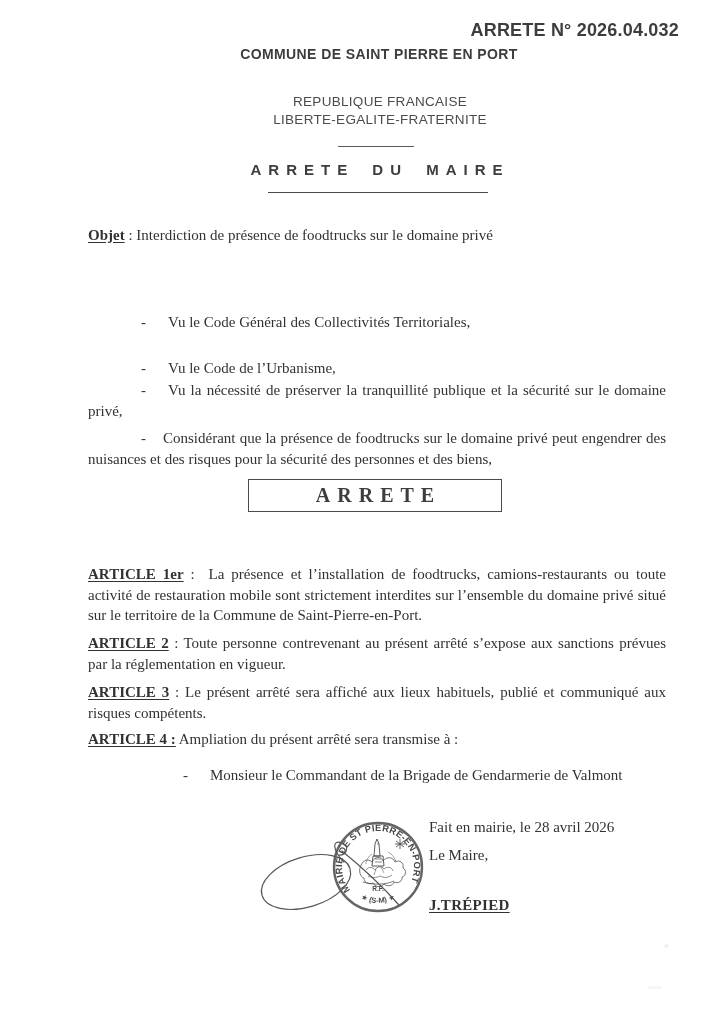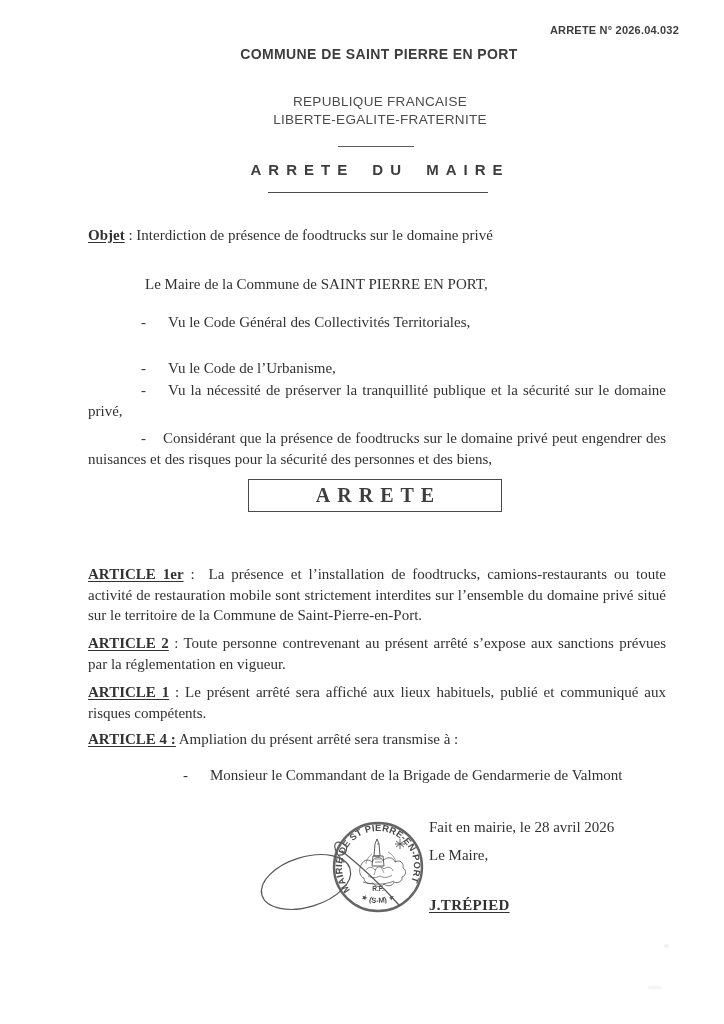--- a/index.html
+++ b/index.html
@@ -10,21 +10,21 @@
   }
   html,body{margin:0;padding:0;background:#fff;}
   .page{
     position:relative;width:724px;height:1024px;background:var(--paper);
     font-family:"Liberation Serif","DejaVu Serif",serif;
     color:var(--ink);font-size:15px;line-height:20.5px;overflow:hidden;
   }
   .sans{font-family:"Liberation Sans","DejaVu Sans",sans-serif;}
   .abs{position:absolute;}
   .center-row{left:0;right:0;text-align:center;}
-  .ref-number{top:20px;right:45px;font-weight:bold;font-size:11px;
+  .ref-number{top:20px;right:45px;font-weight:bold;font-size:18px;
     letter-spacing:.2px;color:var(--heading-ink);}
   .commune{top:44px;transform:translateX(17px);font-weight:bold;font-size:14px;
     letter-spacing:.4px;color:var(--heading-ink);}
   .republic{top:93px;transform:translateX(18px);font-size:13.5px;line-height:17.5px;
     color:#4b4b4b;letter-spacing:.3px;}
   .rule-short{top:146px;left:338px;width:76px;border-top:1.6px solid #5a5a5a;}
   .doc-title{top:160px;transform:translateX(18px);font-weight:bold;font-size:15px;
     letter-spacing:7px;word-spacing:7px;color:var(--heading-ink);}
   .rule-long{top:192px;left:268px;width:220px;border-top:1.6px solid #4a4a4a;}
 
@@ -78,39 +78,38 @@
   </div>
 
   <div class="abs rule-short"></div>
 
   <div class="abs sans center-row doc-title">ARRETE DU MAIRE</div>
 
   <div class="abs rule-long"></div>
 
   <p class="abs body-block objet"><span class="b u">Objet</span><span class="pre"> : </span><span>Interdiction de présence de foodtrucks sur le domaine privé</span></p>
 
-  <p class="abs body-block lemaire">Le Maire de la Commune de SAINT PIERRE EN PORT,</p>
 
   <p class="abs body-block vu1"><span>-</span><span class="dash-gap"></span><span>Vu le Code Général des Collectivités Territoriales,</span></p>
 
   <p class="abs body-block vu2"><span>-</span><span class="dash-gap"></span><span>Vu le Code de l’Urbanisme,</span></p>
 
   <p class="abs body-block just vu3"><span>-</span><span class="dash-gap"></span><span>Vu la nécessité de préserver la tranquillité publique et la sécurité sur le domaine privé,</span></p>
 
   <p class="abs body-block just consid"><span>-</span><span class="dash-gap-sm"></span><span>Considérant que la présence de foodtrucks sur le domaine privé peut engendrer des nuisances et des risques pour la sécurité des personnes et des biens,</span></p>
 
   <div class="abs banner">
     <span class="banner-text">ARRETE</span>
   </div>
 
   <p class="abs body-block just a1"><span class="b u">ARTICLE 1er</span><span class="pre"> :  </span><span>La présence et l’installation de foodtrucks, camions-restaurants ou toute activité de restauration mobile sont strictement interdites sur l’ensemble du domaine privé situé sur le territoire de la Commune de Saint-Pierre-en-Port.</span></p>
 
   <p class="abs body-block just a2"><span class="b u">ARTICLE 2</span><span class="pre"> : </span><span>Toute personne contrevenant au présent arrêté s’expose aux sanctions prévues par la réglementation en vigueur.</span></p>
 
-  <p class="abs body-block just a3"><span class="b u">ARTICLE 1</span><span class="pre"> : </span><span>Le présent arrêté sera affiché aux lieux habituels, publié  et communiqué aux risques compétents.</span></p>
+  <p class="abs body-block just a3"><span class="b u">ARTICLE 3</span><span class="pre"> : </span><span>Le présent arrêté sera affiché aux lieux habituels, publié  et communiqué aux risques compétents.</span></p>
 
   <p class="abs body-block a4"><span class="b u">ARTICLE 4 :</span><span class="pre"> </span><span>Ampliation du présent arrêté sera transmise à :</span></p>
 
   <p class="abs body-block monsieur"><span>-</span><span class="dash-gap"></span><span>Monsieur le Commandant de la Brigade de Gendarmerie de Valmont</span></p>
 
   <p class="abs fait">Fait en mairie, le 28 avril 2026</p>
   <p class="abs maire2">Le Maire,</p>
   <p class="abs sign-name u">J.TRÉPIED</p>
 
   <svg class="abs seal-svg" width="185" height="118" viewBox="0 0 185 118">

